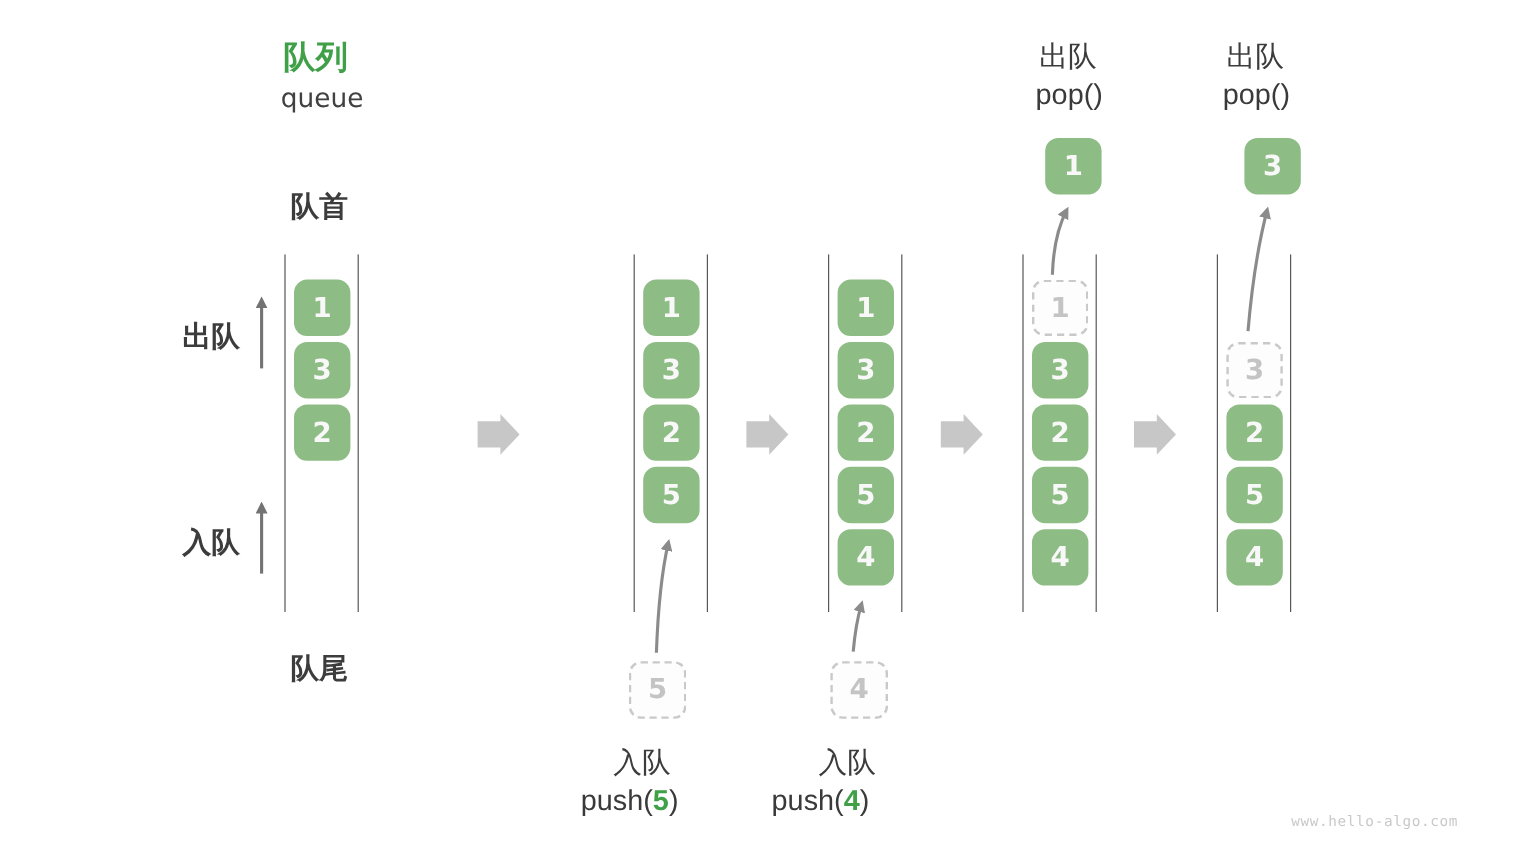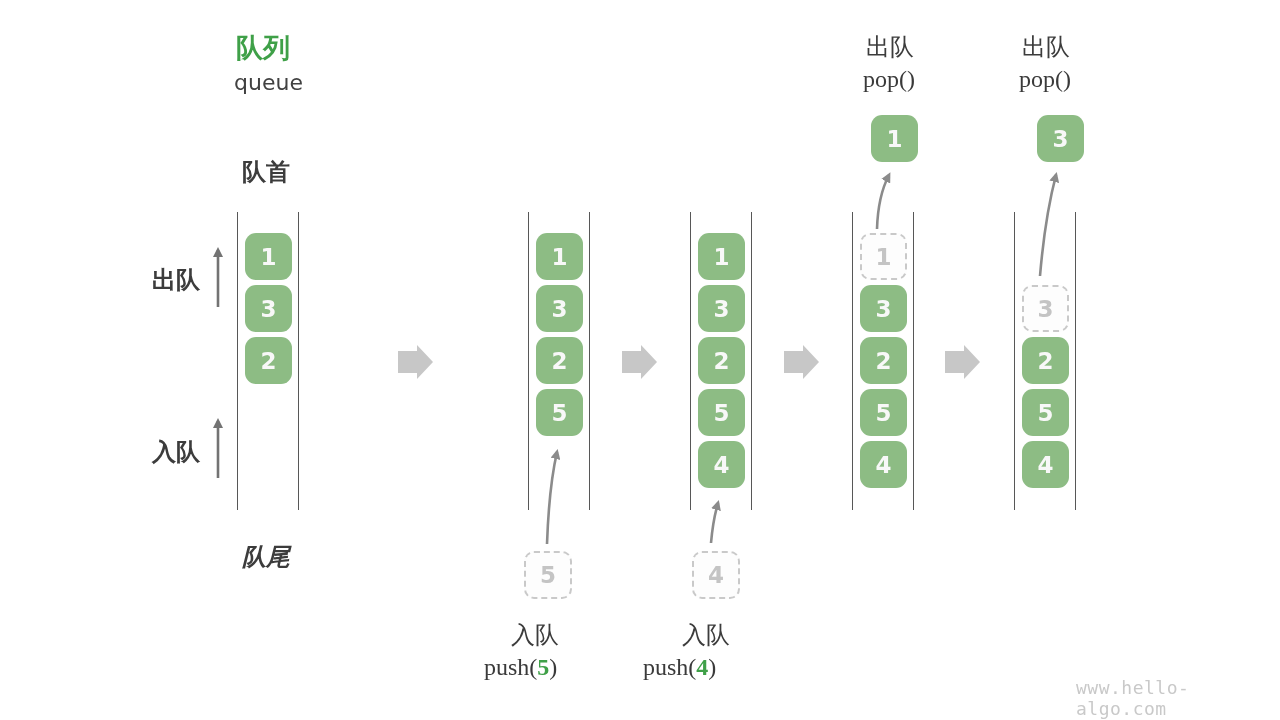--- a/index.html
+++ b/index.html
@@ -2,45 +2,45 @@
 <html><head>
 <meta charset="utf-8">
 <style>
   html,body{margin:0;padding:0;background:#fff;}
   .canvas{position:relative;width:1280px;height:720px;background:#ffffff;overflow:hidden;
           font-family:"DejaVu Sans","Liberation Sans",sans-serif;}
   .title-zh{position:absolute;left:236px;top:30px;font-size:27px;font-weight:bold;color:#3fa048;}
   .title-en{position:absolute;left:234px;top:70px;font-size:22px;color:#414141;}
   .side-lbl{position:absolute;font-size:24px;font-weight:bold;color:#3c3c3c;white-space:nowrap;}
   .op-zh{position:absolute;font-size:24px;font-weight:400;color:#3c3c3c;white-space:nowrap;}
-  .op-code{position:absolute;font-family:Liberation Serif, serif;
+  .op-code{position:absolute;font-family:Liberation Sans, sans-serif;
            font-size:24px;color:#3a3a3a;white-space:nowrap;}
   .op-code .arg{color:#3fa048;font-weight:bold;}
   .channel{position:absolute;top:212px;height:298px;width:62px;box-sizing:border-box;
            border-left:1.5px solid #575757;border-right:1.5px solid #575757;}
   .cell{position:absolute;width:47px;height:47px;border-radius:11px;box-sizing:border-box;
         display:flex;align-items:center;justify-content:center;
         font-size:23px;font-weight:bold;}
   .cell.solid{background:#8dbc84;color:#f8f8f8;}
   .cell.dashed{border:2.5px dashed #c9c9c9;background:#fdfdfd;color:#c4c4c4;border-radius:10px;}
   .cell.staged{width:48px;height:48px;}
   .overlay{position:absolute;left:0;top:0;pointer-events:none;}
   .watermark{position:absolute;left:1076px;top:677px;font-family:"DejaVu Sans Mono","Liberation Mono",monospace;
-             font-size:18px;color:#c9c9c9;letter-spacing:0.5px;}
+             font-size:12px;color:#c9c9c9;letter-spacing:0.5px;}
 </style>
 </head>
 <body>
 
 <div class="canvas">
 
   <div class="title-zh">队列</div>
   <div class="title-en">queue</div>
 
   <div class="side-lbl" style="left:242px;top:156px;">队首</div>
-  <div class="side-lbl" style="left:242px;top:541px;font-style:italic;">队尾</div>
+  <div class="side-lbl" style="left:242px;top:541px;">队尾</div>
   <div class="side-lbl" style="left:152px;top:264px;">出队</div>
   <div class="side-lbl" style="left:152px;top:436px;">入队</div>
 
   <div class="channel" style="left:237px;"></div>
   <div class="channel" style="left:528px;"></div>
   <div class="channel" style="left:690px;"></div>
   <div class="channel" style="left:852px;"></div>
   <div class="channel" style="left:1014px;"></div>
 
   <div class="cell solid" style="left:245px;top:233px;">1</div>

